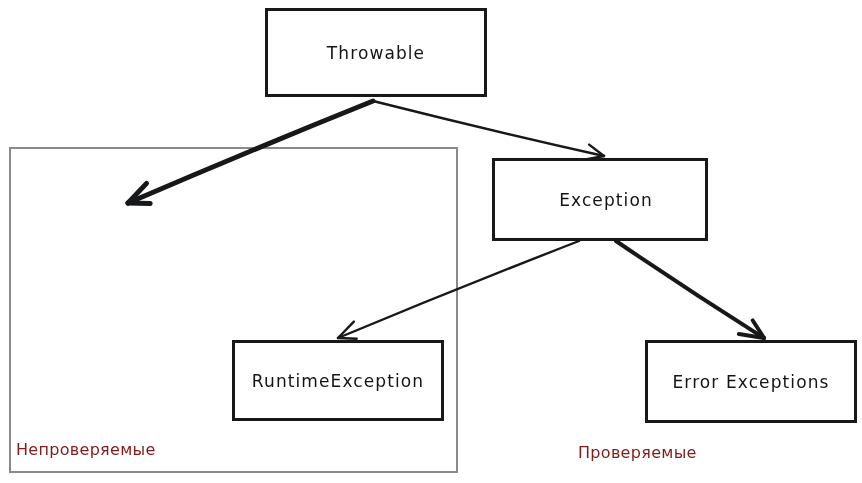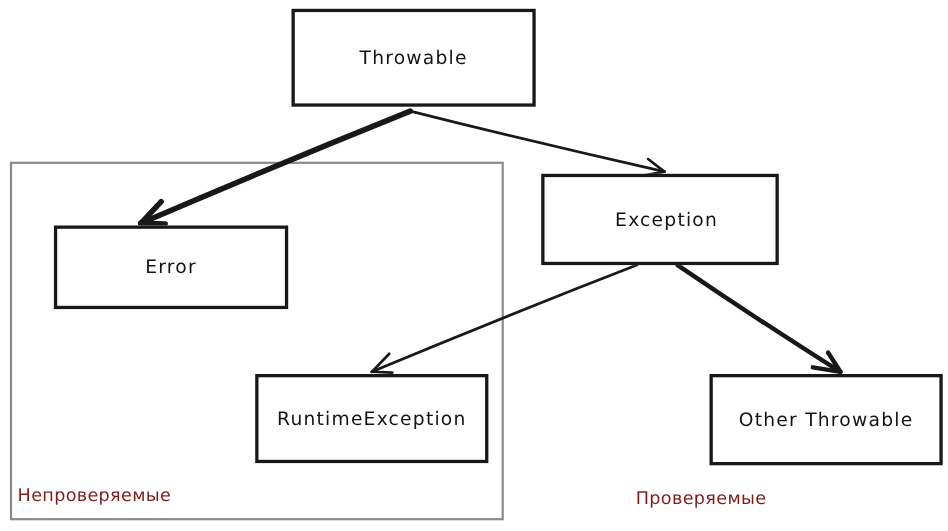--- a/index.html
+++ b/index.html
@@ -92,25 +92,22 @@
   </svg>
 
   <div class="node" id="node-throwable" style="left: 265px; top: 8px; width: 222px; height: 89px; border-color: rgb(23, 24, 26);">
     <span class="node-label">Throwable</span>
   </div>
 
   <div class="node" id="node-exception" style="left: 492px; top: 158px; width: 216px; height: 83px; border-color: rgb(23, 24, 26); padding-left: 12px;">
     <span class="node-label">Exception</span>
   </div>
 
-  <div class="node" id="node-error" style="left: 49px; top: 205px; width: 213px; height: 76px; border-color: rgb(23, 24, 26);">
-    <span class="node-label">Error</span>
-  </div>
 
   <div class="node" id="node-runtimeexception" style="left: 232px; top: 340px; width: 212px; height: 81px; border-color: rgb(23, 24, 26);">
     <span class="node-label">RuntimeException</span>
   </div>
 
   <div class="node" id="node-otherexceptions" style="left: 645px; top: 340px; width: 212px; height: 83px; border-color: rgb(23, 24, 26);">
-    <span class="node-label">Other Throwable</span>
+    <span class="node-label">Error Exceptions</span>
   </div>
 
 </div>
 
 </body></html>

